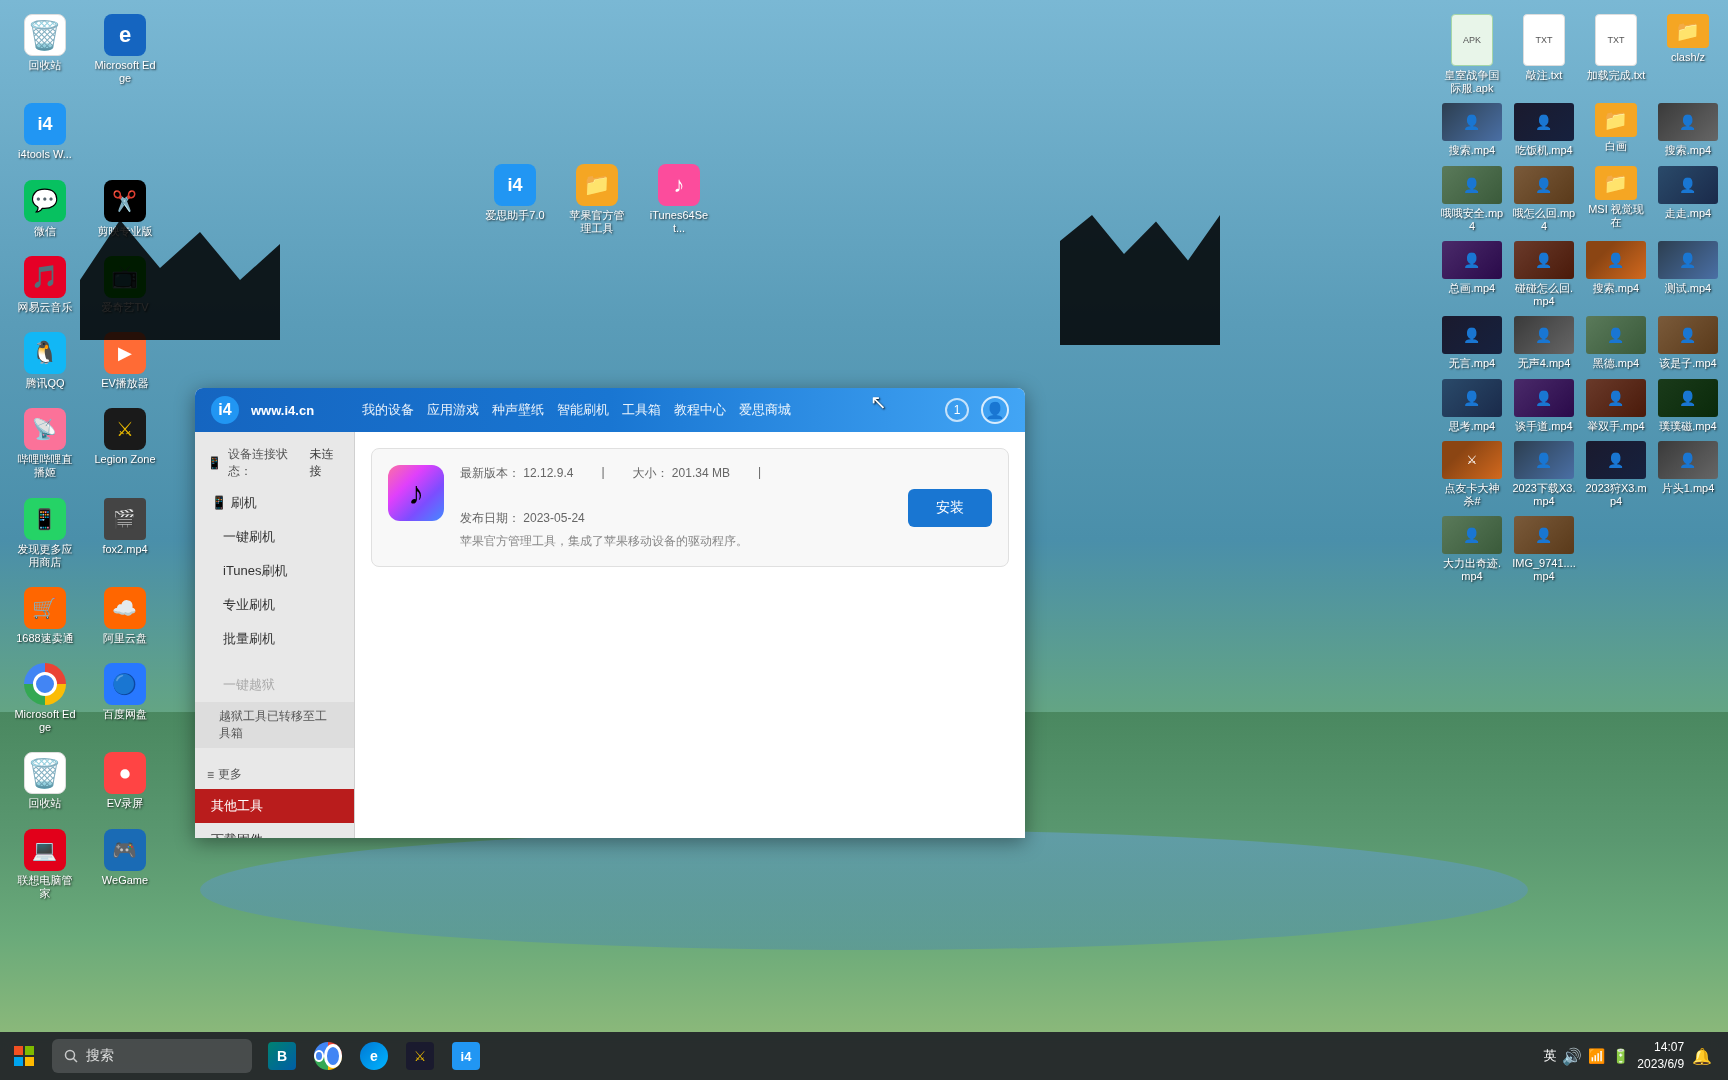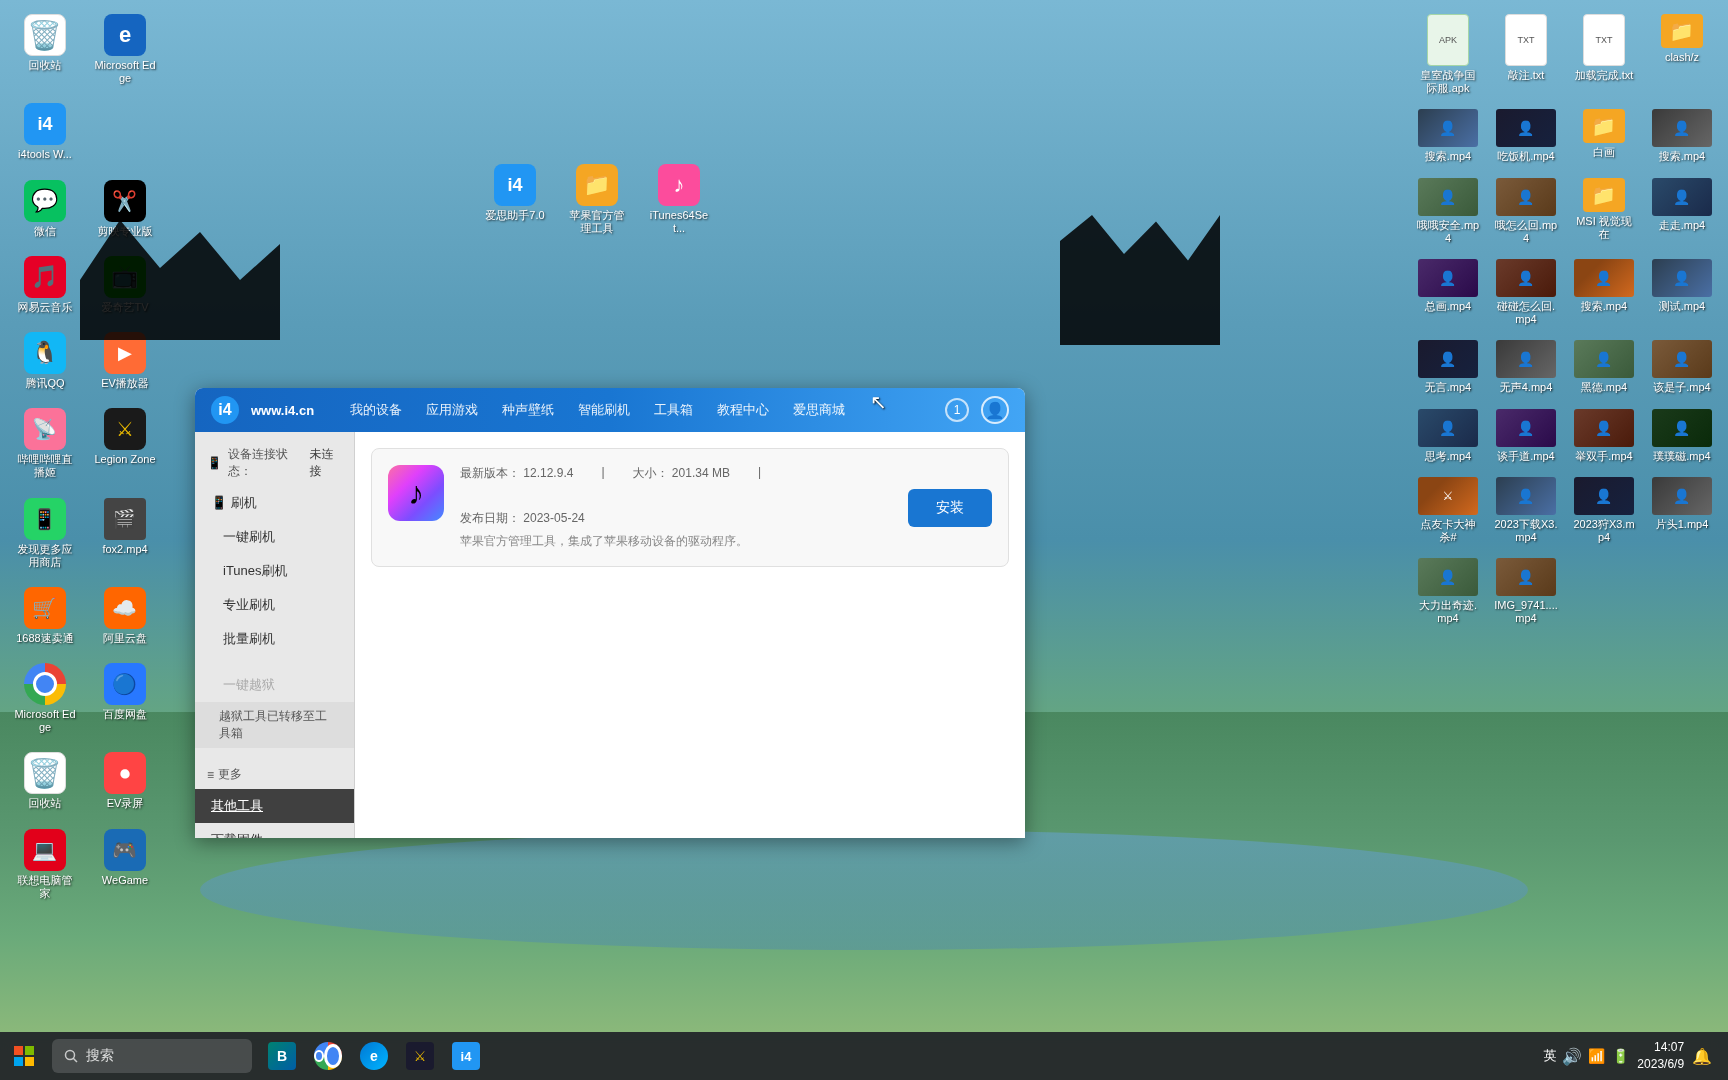--- a/index.html
+++ b/index.html
@@ -211,22 +211,22 @@
       font-weight: bold;
       color: white;
     }
     .app-url {
       color: white;
       font-size: 13px;
       font-weight: bold;
     }
     .app-nav {
       display: flex;
-      gap: 24px;
-      margin-left: 24px;
+      gap: 13px;
+      margin-left: 36px;
       text-align: center;
     }
     .app-nav-item {
       color: rgba(255,255,255,0.9);
       font-size: 13px;
       cursor: pointer;
       padding: 4px 0;
     }
     .app-nav-right {
       margin-left: auto;
@@ -282,23 +282,22 @@
       gap: 6px;
     }
     .sidebar-item {
       padding: 8px 16px;
       font-size: 13px;
       color: #333;
       cursor: pointer;
       border-radius: 0;
     }
     .sidebar-item.active {
-      background: #404040;
+      background: #b91c1c;
       color: white;
-      text-decoration: underline;
     }
     .sidebar-divider {
       height: 1px;
       background: #ccc;
       margin: 6px 0;
     }
     .sidebar-more {
       padding: 6px 12px;
       font-size: 12px;
       color: #555;
@@ -432,24 +431,23 @@
       z-index: 60;
       font-size: 20px;
       color: white;
       text-shadow: 1px 1px 2px black;
       pointer-events: none;
     }
 
     .right-icons-grid {
       position: absolute;
       top: 10px;
-      right: 10px;
+      right: 4px;
       display: grid;
       grid-template-columns: repeat(4, 72px);
-      gap: 6px;
     }
 
     .mini-thumb {
       width: 60px;
       height: 38px;
       border-radius: 3px;
       overflow: hidden;
       display: flex;
       align-items: center;
       justify-content: center;

